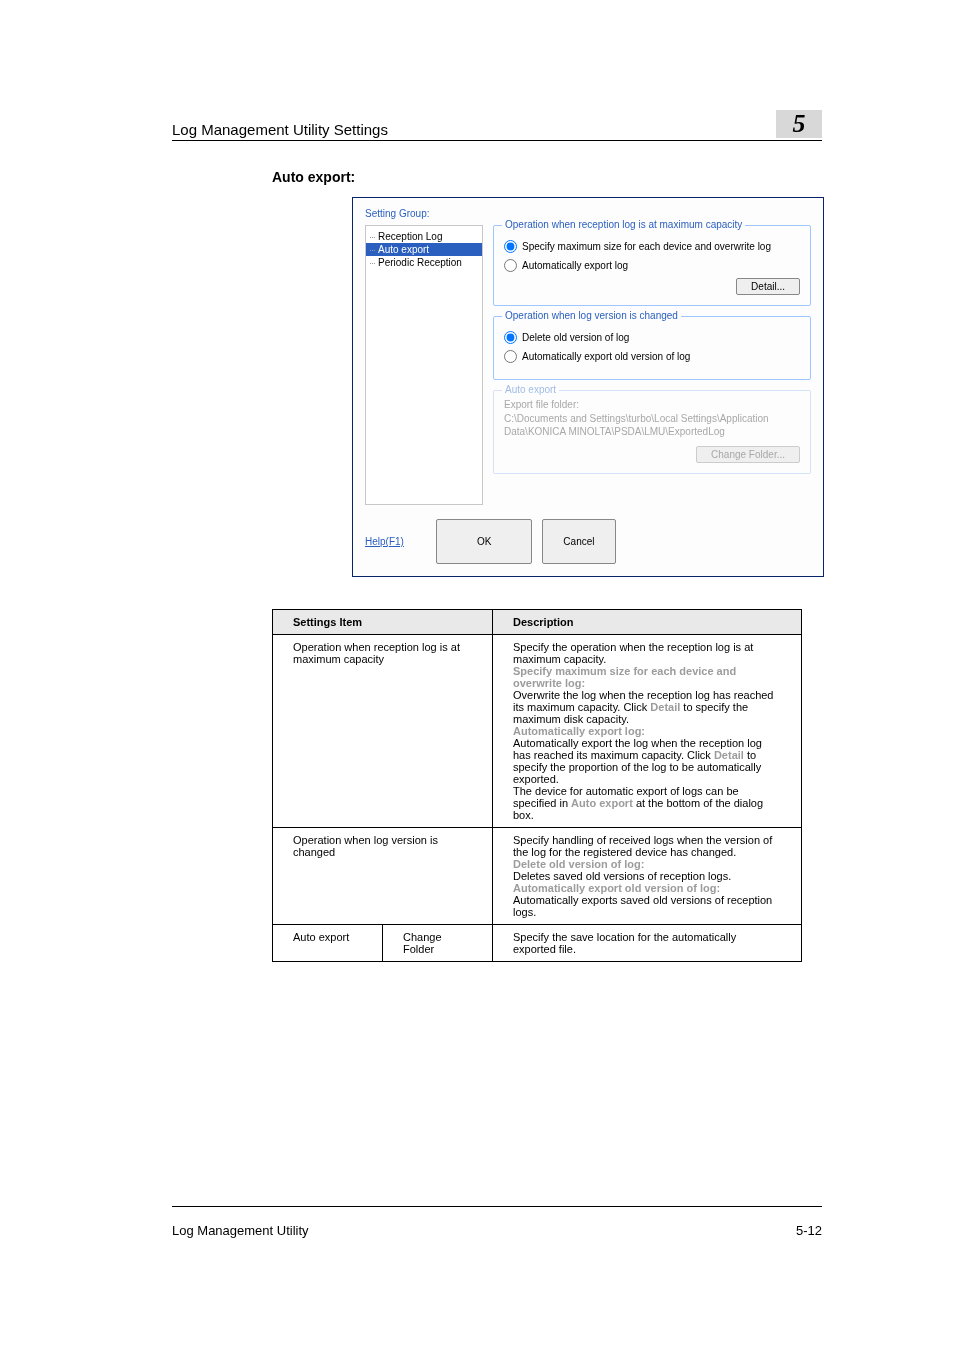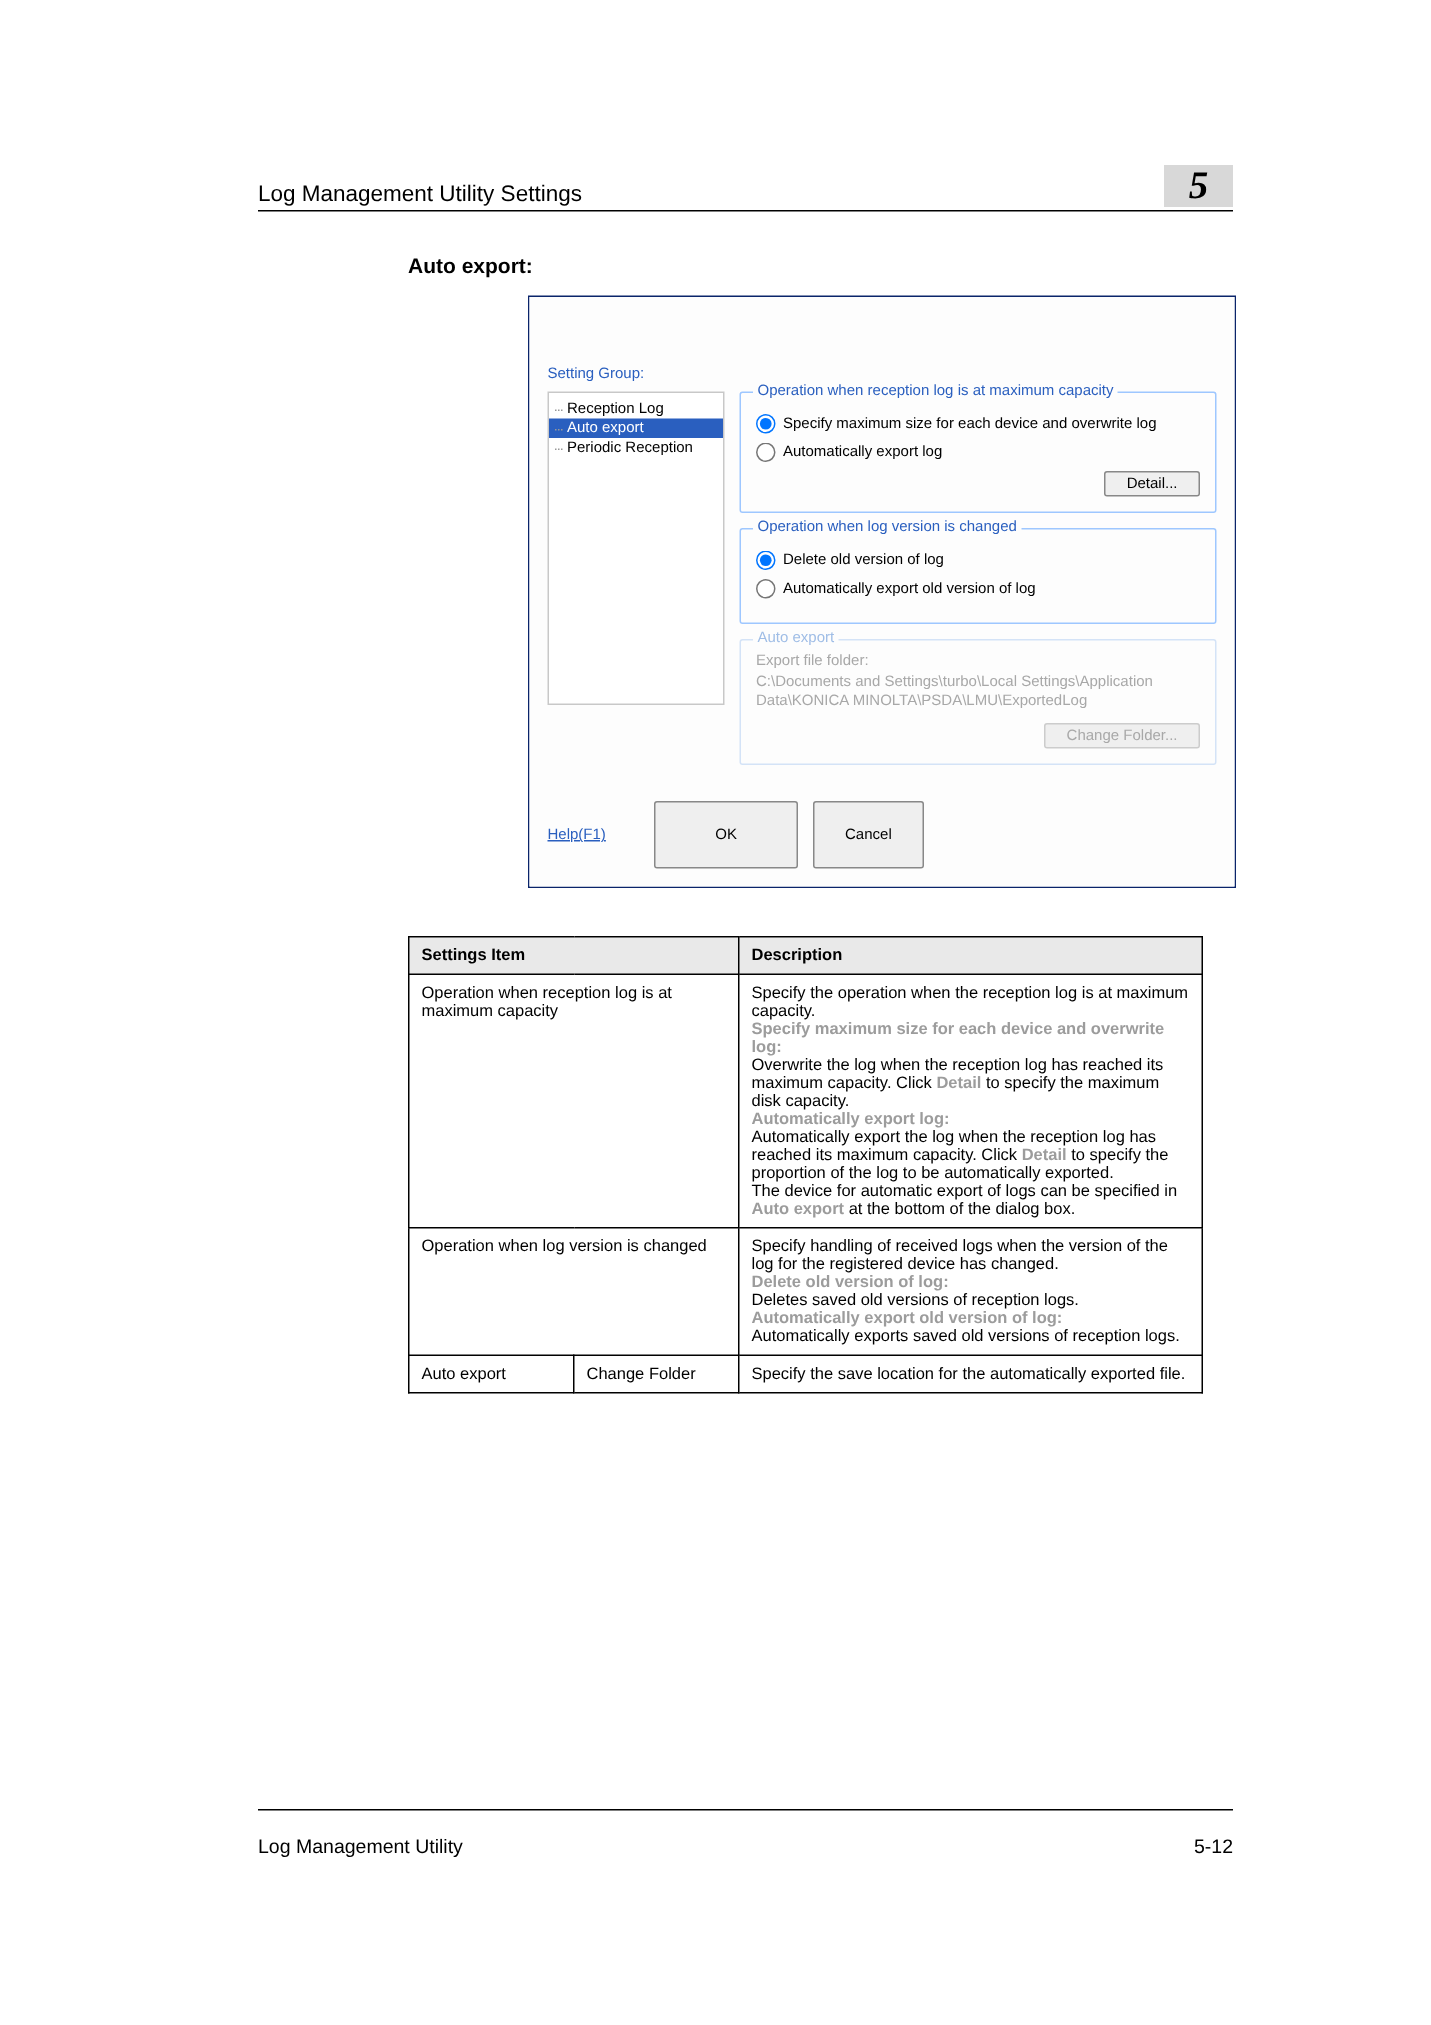--- a/index.html
+++ b/index.html
@@ -9,43 +9,43 @@
   .chapter{display:flex;align-items:center;}
   .chapter-box{width:46px;height:28px;background:#d8d8d8;display:flex;align-items:center;justify-content:center;margin-left:6px;}
   .chapter-num{font-family:Georgia,'Times New Roman',serif;font-size:26px;font-weight:bold;font-style:italic;}
   .section-heading{font-size:14px;font-weight:bold;margin:28px 0 12px 100px;}
   
   .dialog-wrap{margin:0 0 0 180px;}
   .dialog{width:470px;border:1px solid #0a246a;font-size:10px;}
   .titlebar{background:linear-gradient(#3a78d6,#2a5fbf);color:#fff;display:flex;align-items:center;justify-content:space-between;height:20px;padding:0 3px 0 6px;font-weight:bold;}
   .closebtn{width:16px;height:14px;background:#d86a5a;color:#fff;display:flex;align-items:center;justify-content:center;font-size:10px;font-weight:bold;border:1px solid #b04030;border-radius:2px;cursor:pointer;}
   .dlg-body{background:#fdfdfd;padding:10px 12px 12px 12px;}
-  .setting-group-lbl{color:#2a5fbf;margin-bottom:6px;margin-top:36px;}
+  .setting-group-lbl{color:#2a5fbf;margin-bottom:6px;}
   .dlg-columns{display:flex;gap:10px;}
-  .treecol{width:118px;border:1px solid #c8c8c8;background:#fff;padding:4px 0;height:209px;box-sizing:border-box;}
+  .treecol{width:118px;border:1px solid #c8c8c8;background:#fff;padding:4px 0;height:280px;box-sizing:border-box;}
   .tree-item{padding:1px 4px 1px 12px;white-space:nowrap;position:relative;}
   .tree-item::before{content:"";position:absolute;left:4px;top:50%;width:5px;border-top:1px dotted #999;}
   .tree-item.sel{background:#2a5fbf;color:#fff;}
   .rightcol{flex:1;}
   .fieldset{border:1px solid #9ec7ff;border-radius:2px;padding:8px 10px 10px 10px;margin-bottom:10px;position:relative;}
   .fieldset .legend{position:absolute;top:-7px;left:8px;background:#fdfdfd;padding:0 3px;color:#2a5fbf;font-size:10px;}
   .fieldset.disabled{color:#a8a8a8;border-color:#d4e3f7;}
   .fieldset.disabled .legend{color:#9fbde6;}
   .radio-row{margin:6px 0;display:flex;align-items:center;gap:5px;}
   .radio-row input{margin:0;}
   .btn{background:#efefef;border:1px solid #888;border-radius:2px;font-size:10px;padding:2px 14px;cursor:pointer;}
   .btn[disabled]{color:#a8a8a8;border-color:#ccc;cursor:default;}
   .btn-right{display:flex;justify-content:flex-end;margin-top:6px;}
   .path{font-size:10px;line-height:1.3;margin:2px 0 8px 0;}
   .dlg-foot{display:flex;justify-content:flex-start;align-items:center;margin-top:14px;gap:32px;}
   .helplink{color:#2a5fbf;text-decoration:underline;cursor:pointer;}
   .foot-btns{display:flex;gap:10px;}
   
   .settings-table{width:530px;border-collapse:collapse;margin:32px 0 0 100px;font-size:11px;}
-  .settings-table th,.settings-table td{border:1px solid #000;padding:6px 8px;vertical-align:top;text-align:left;}
+  .settings-table th,.settings-table td{border:1px solid #000;padding:6px 20px;vertical-align:top;text-align:left;}
   .settings-table thead th{background:#e9e9e9;font-weight:bold;}
   .desc-bold{color:#9c9c9c;font-weight:bold;}
   .desc-link{color:#9c9c9c;font-weight:bold;}
   
   .footer-row{position:absolute;bottom:112px;left:172px;right:132px;border-top:1px solid #000;display:flex;justify-content:space-between;padding-top:16px;font-size:13px;}
 </style>
 </head>
 <body>
 
 <div class="page">

